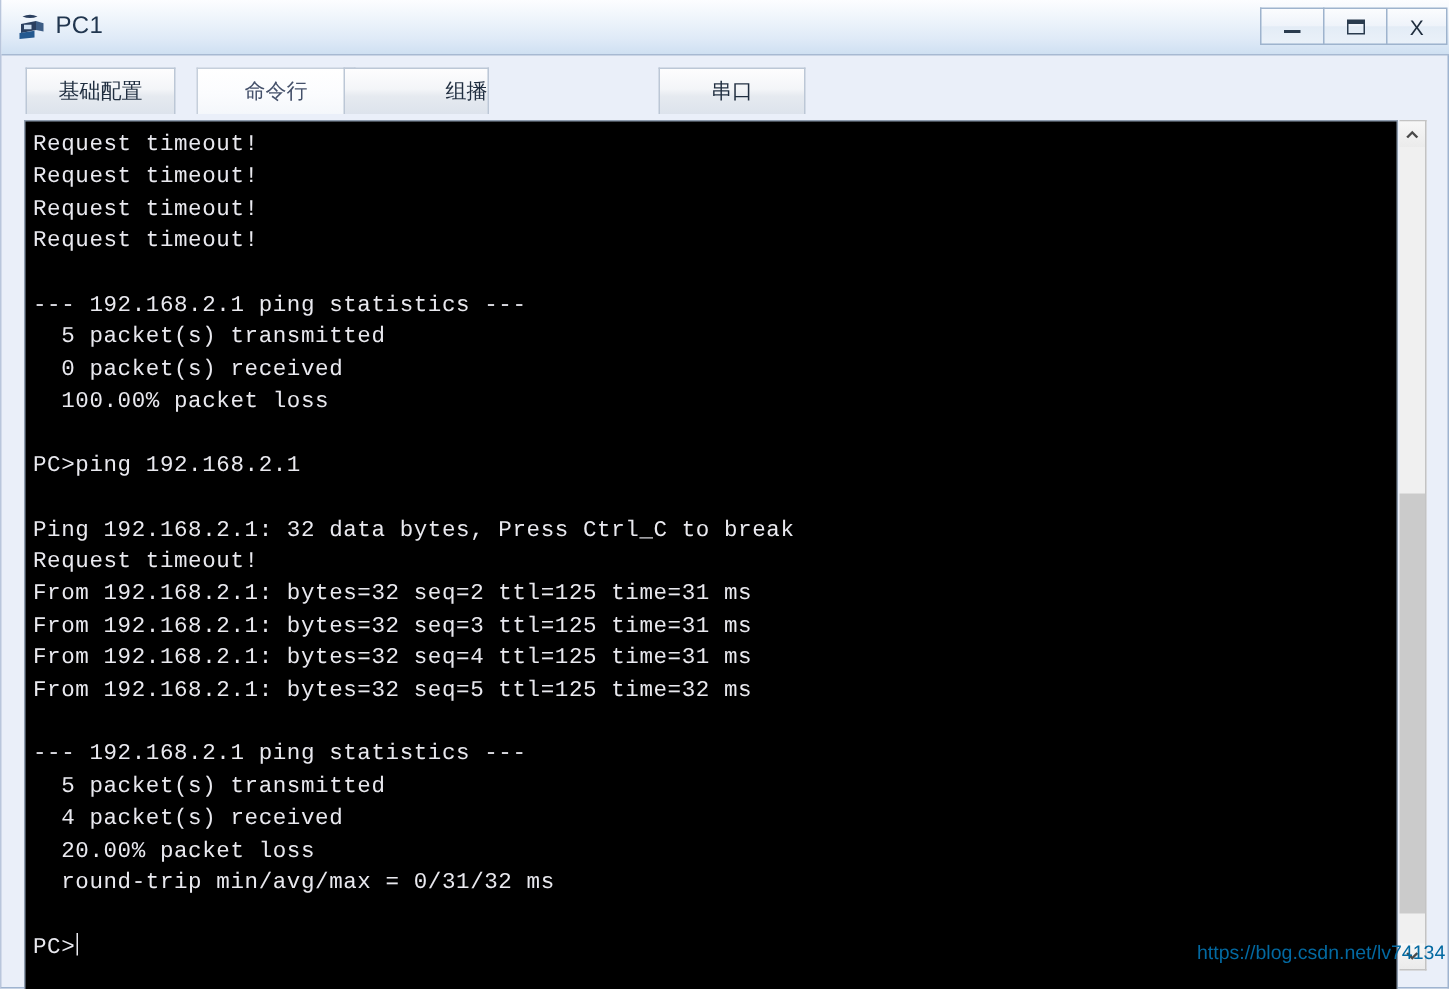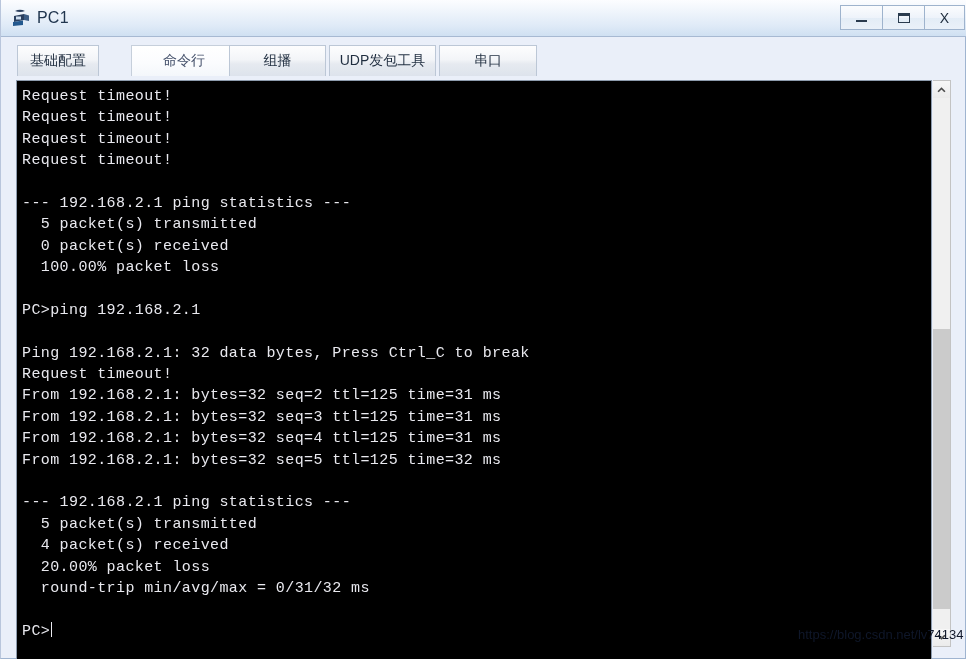--- a/index.html
+++ b/index.html
@@ -195,21 +195,21 @@
     background: #cbcbcb;
     cursor: default;
   }
 
   
   #watermark {
     position: absolute;
     left: 749px;
     top: 627px;
     font-size: 13px;
-    color: #0f172a;
+    color: #0369a1;
     white-space: nowrap;
     font-family: "Liberation Sans", sans-serif;
     pointer-events: none;
     padding-left: 48px;
   }
 </style>
 </head>
 <body>
 
 <div id="window">
@@ -231,31 +231,28 @@
     </div>
     <div class="winbtn" id="btn-max">
       <span class="maxbox"></span>
     </div>
     <div class="winbtn" id="btn-close">
       <span class="glyph">X</span>
     </div>
   </div>
 
   <div id="tabstrip">
-    <div class="tab" id="tab0" style="left: 16px; width: 82px;">
+    <div class="tab" id="tab0" style="left: 16px; width: 100px;">
       <span>基础配置</span>
     </div>
     <div class="tab active" id="tab1" style="left: 119px; width: 106px;">
       <span>命令行</span>
     </div>
-    <div class="tab" id="tab2" style="left: 228px; width: 97px;">
+    <div class="tab" id="tab2" style="left: 228px; width: 97px; justify-content: flex-end;">
       <span>组播</span>
-    </div>
-    <div class="tab" id="tab3" style="left: 328px; width: 107px;">
-      <span>UDP发包工具</span>
     </div>
     <div class="tab" id="tab4" style="left: 438px; width: 98px; font-family: Liberation Mono, monospace;">
       <span>串口</span>
     </div>
   </div>
 
   <div id="terminal-wrap">
     <div id="terminal"><div class="tline">Request timeout!</div><div class="tline">Request timeout!</div><div class="tline">Request timeout!</div><div class="tline">Request timeout!</div><div class="tline"></div><div class="tline">--- 192.168.2.1 ping statistics ---</div><div class="tline">  5 packet(s) transmitted</div><div class="tline">  0 packet(s) received</div><div class="tline">  100.00% packet loss</div><div class="tline"></div><div class="tline">PC&gt;ping 192.168.2.1</div><div class="tline"></div><div class="tline">Ping 192.168.2.1: 32 data bytes, Press Ctrl_C to break</div><div class="tline">Request timeout!</div><div class="tline">From 192.168.2.1: bytes=32 seq=2 ttl=125 time=31 ms</div><div class="tline">From 192.168.2.1: bytes=32 seq=3 ttl=125 time=31 ms</div><div class="tline">From 192.168.2.1: bytes=32 seq=4 ttl=125 time=31 ms</div><div class="tline">From 192.168.2.1: bytes=32 seq=5 ttl=125 time=32 ms</div><div class="tline"></div><div class="tline">--- 192.168.2.1 ping statistics ---</div><div class="tline">  5 packet(s) transmitted</div><div class="tline">  4 packet(s) received</div><div class="tline">  20.00% packet loss</div><div class="tline">  round-trip min/avg/max = 0/31/32 ms</div><div class="tline"></div><div class="tline">PC&gt;<span id="cursor"></span></div></div>
   </div>
 

